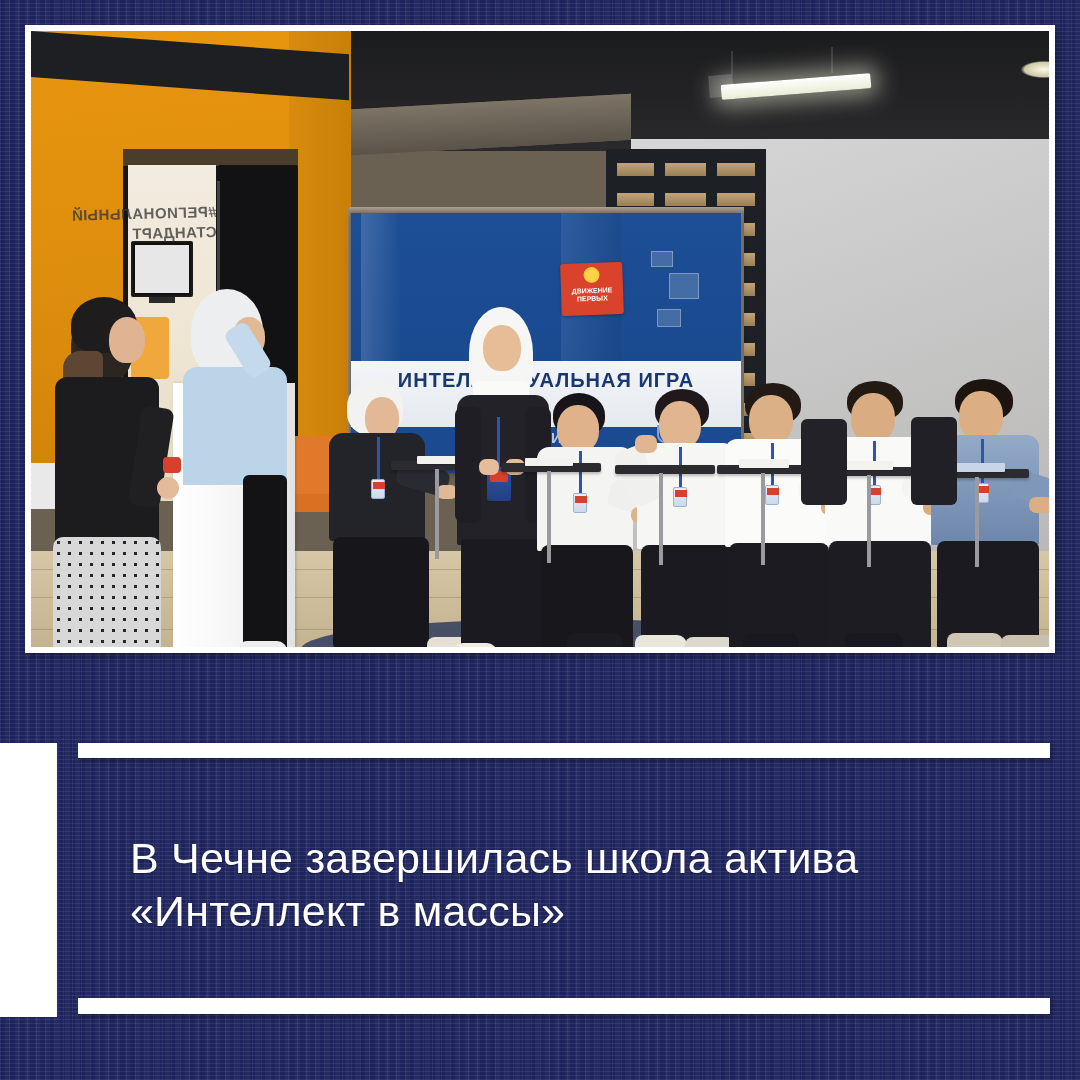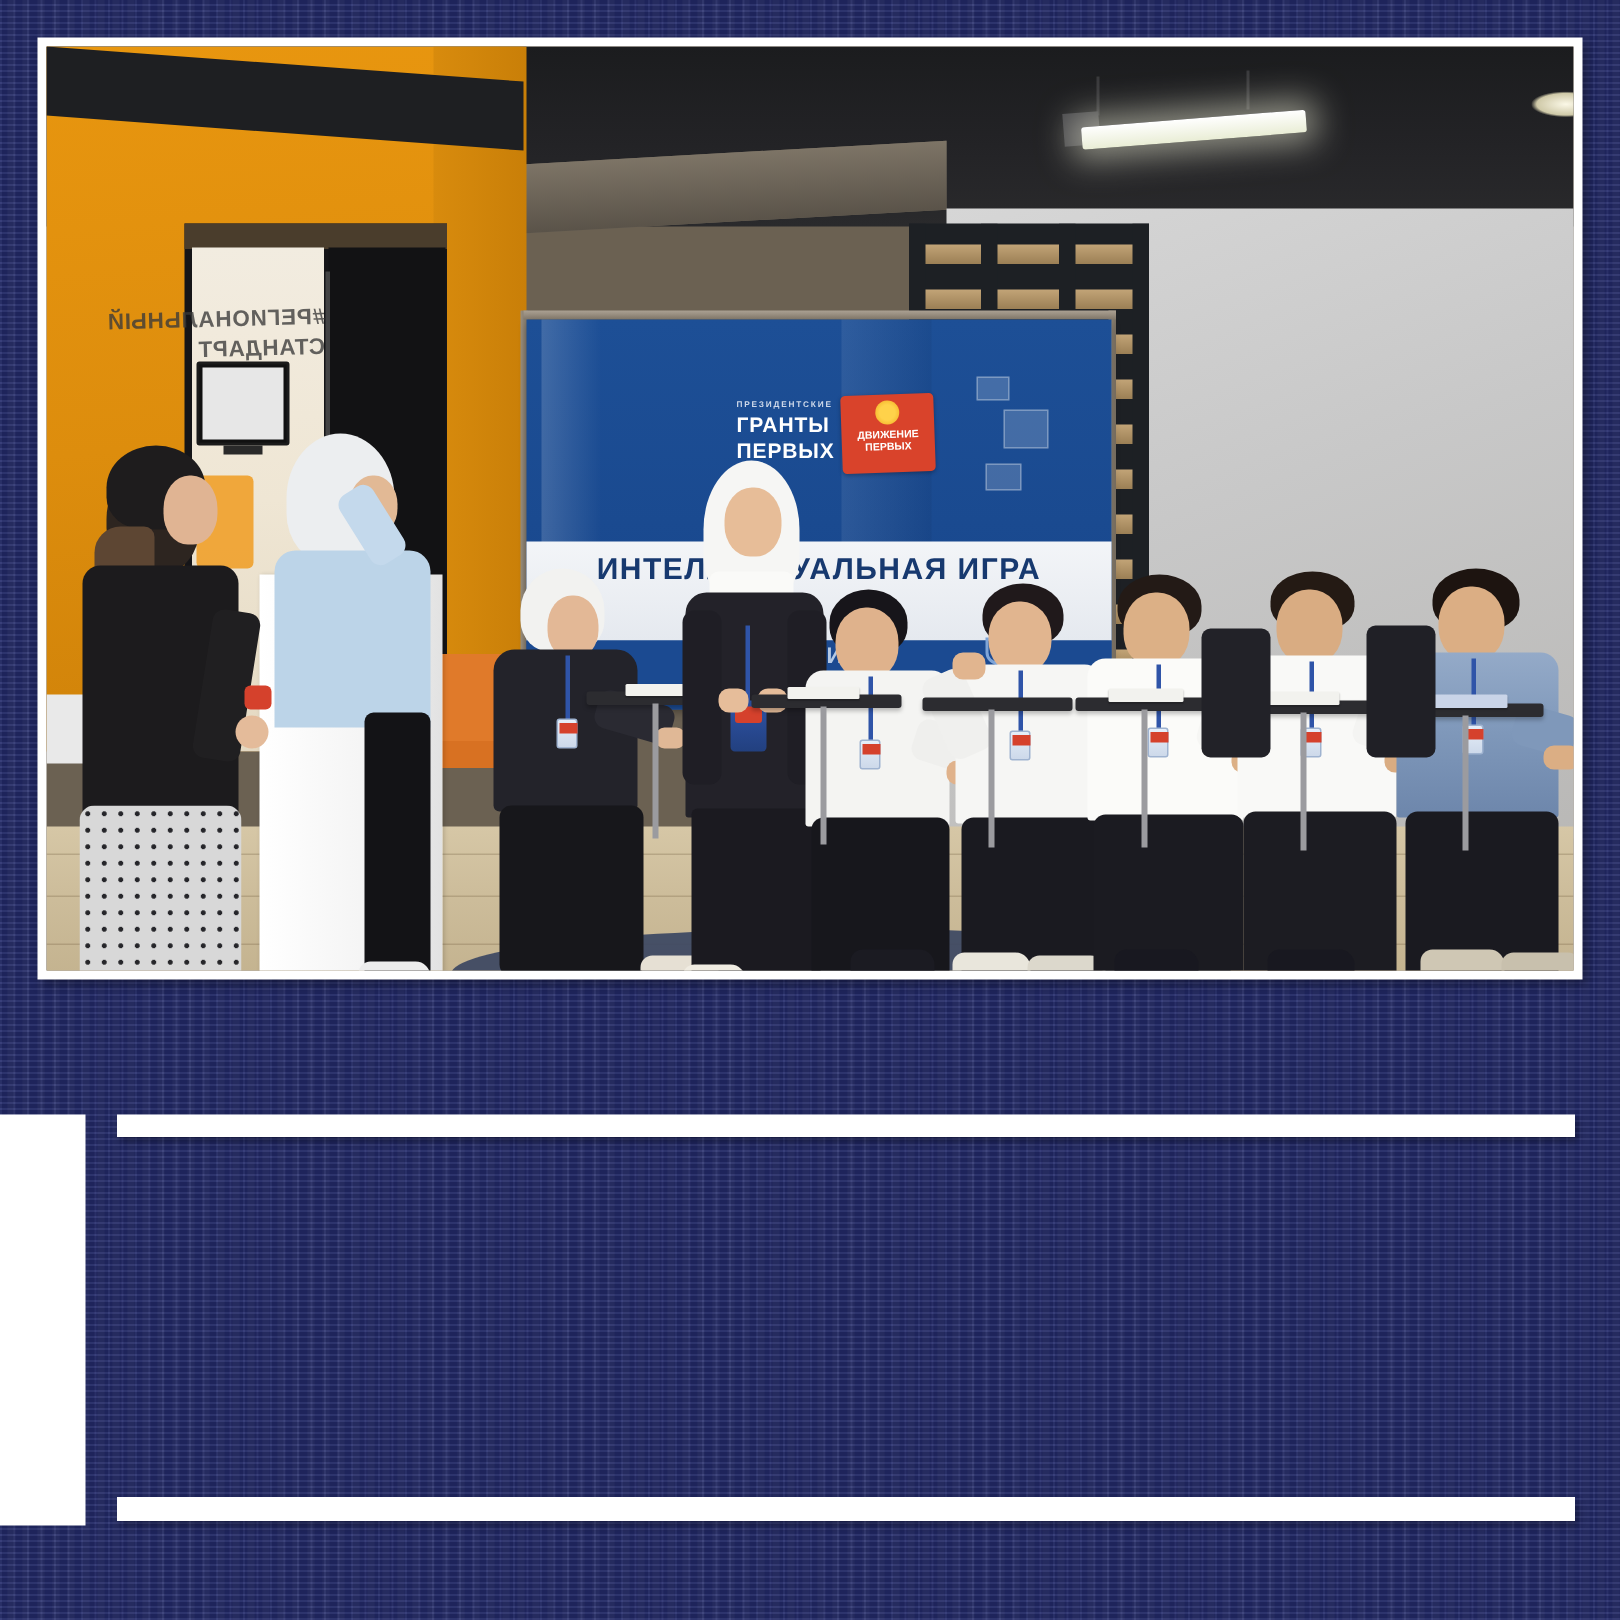--- a/index.html
+++ b/index.html
@@ -303,26 +303,20 @@
       <div class="ph banner-rail"></div>
 
       <div class="ph banner">
         <span class="banner-fold"></span>
         <span class="banner-fold2"></span>
         <span class="banner-mini" style="left:300px;top:38px;width:22px;height:16px;"></span>
         <span class="banner-mini" style="left:318px;top:60px;width:30px;height:26px;"></span>
         <span class="banner-mini" style="left:306px;top:96px;width:24px;height:18px;"></span>
       </div>
 
-      <div class="ph gp-logo">
-        <span class="gp-top">ПРЕЗИДЕНТСКИЕ</span>
-        <span class="gp-l1">ГРАНТЫ</span>
-        <span class="gp-l2">ПЕРВЫХ</span>
-        <span class="gp-arrow"></span>
-      </div>
 
       <div class="ph movement-badge">
         <span class="mb-sun"></span>
         <span class="mb-txt">ДВИЖЕНИЕ
 ПЕРВЫХ</span>
       </div>
 
       <div class="ph banner-white-strip"></div>
       <div class="ph banner-title">ИНТЕЛЛЕКТУАЛЬНАЯ ИГРА</div>
       <div class="ph banner-blue-bottom"></div>
@@ -508,15 +502,17 @@
       <div class="ph desk-post" style="left:944px;top:446px;height:90px;"></div>
 
       <div class="ph" style="left:770px;top:388px;width:46px;height:86px;background:#222228;border-radius:6px;"></div>
       <div class="ph" style="left:880px;top:386px;width:46px;height:88px;background:#202026;border-radius:6px;"></div>
 
     </div>
   </div>
 
   <div id="left-white-block"></div>
   <div id="bar-top"></div>
+  <div id="headline">В Чечне завершилась школа актива
+«Интеллект в массы»</div>
   <div id="bar-bottom"></div>
 
 </div>
 
 </body></html>

